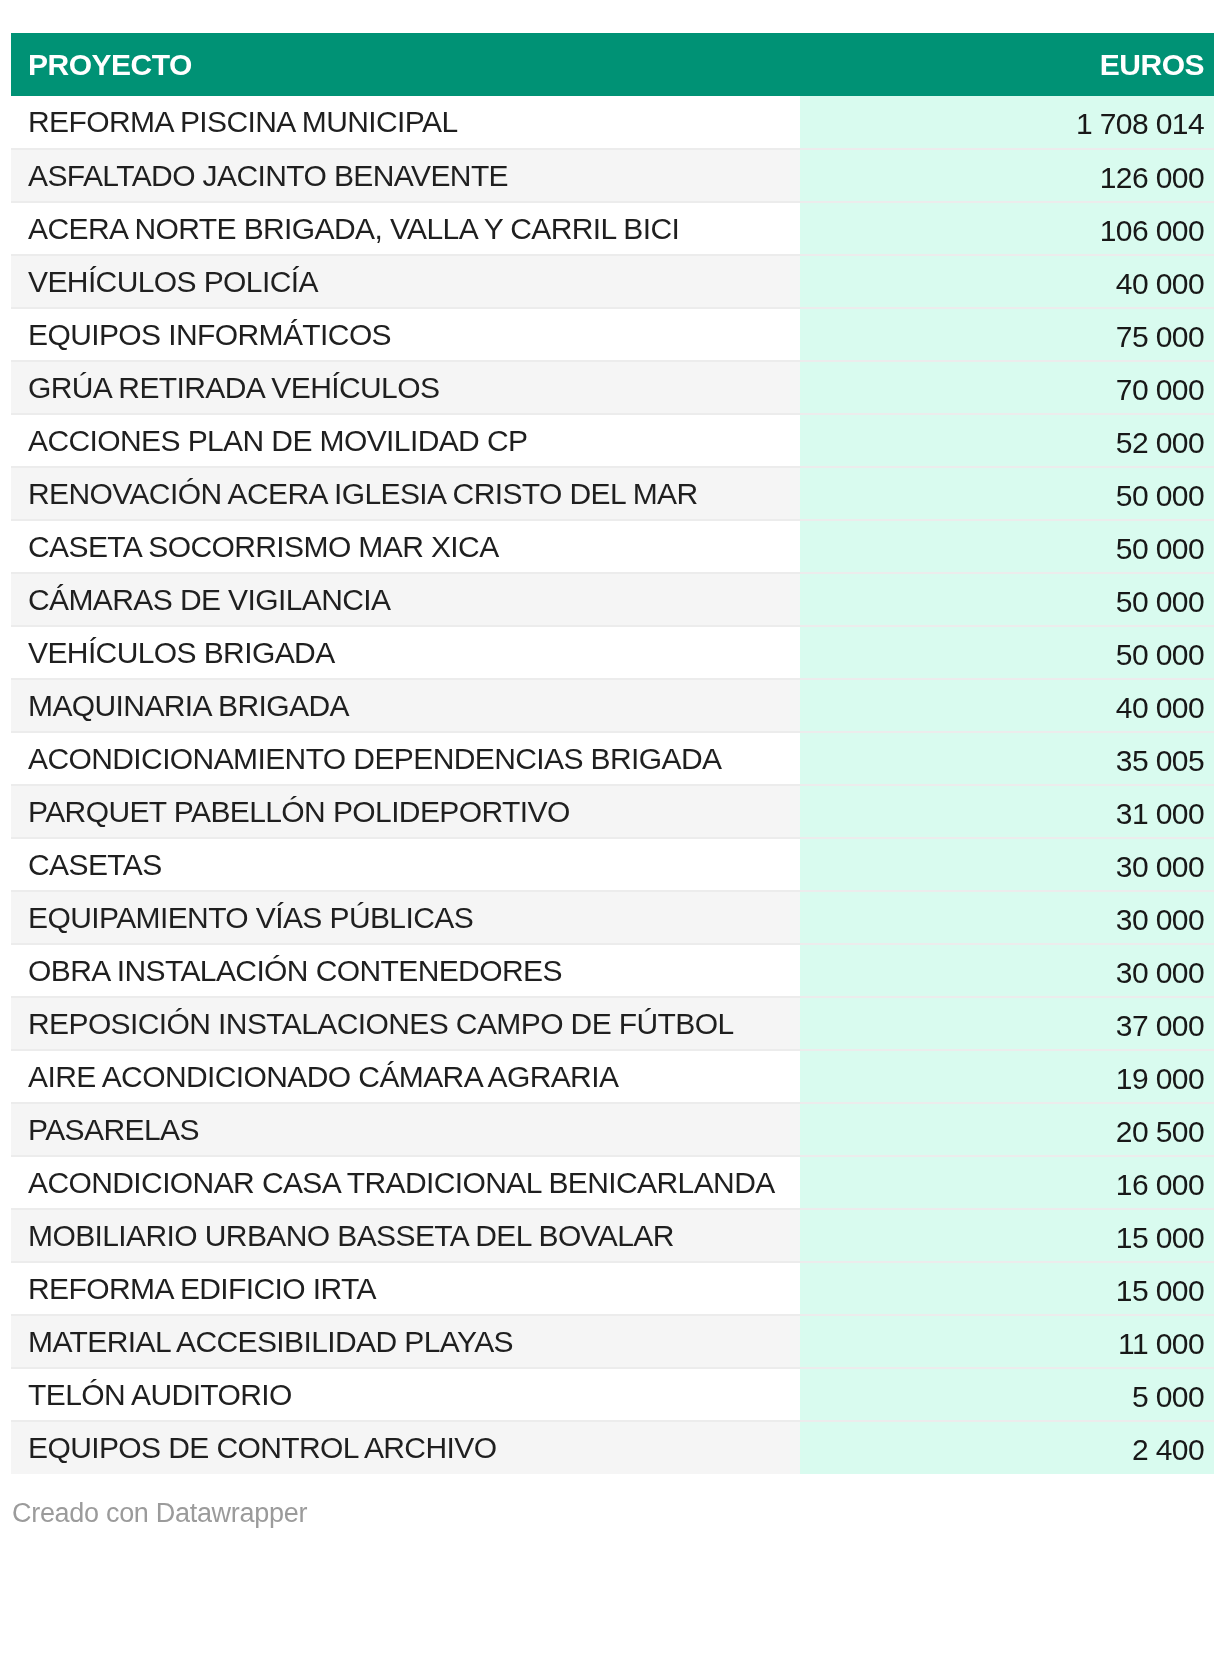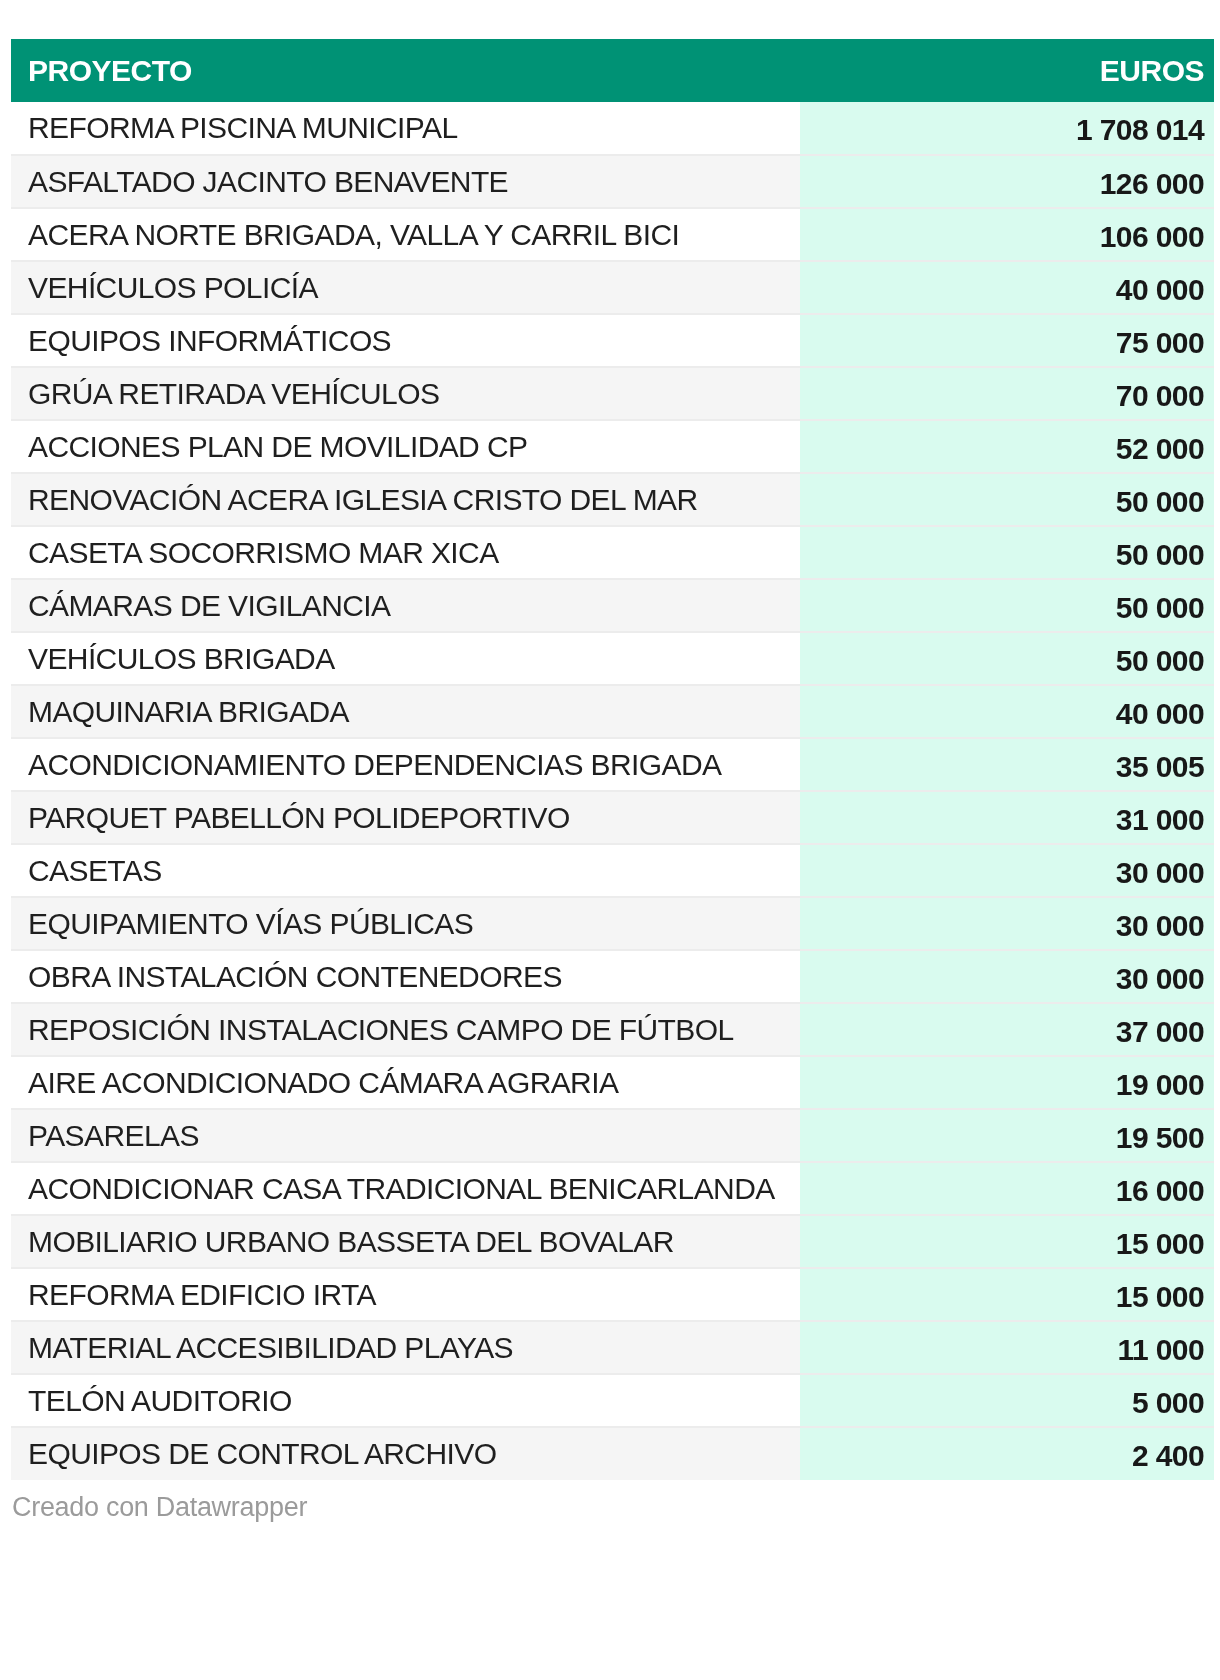--- a/index.html
+++ b/index.html
@@ -13,21 +13,21 @@
   }
   * { box-sizing: border-box; }
   html, body {
     margin: 0; padding: 0;
     width: 1220px; height: 1680px;
     background: #ffffff;
     font-family: "Liberation Sans", sans-serif;
   }
   .widget {
     position: absolute;
-    left: 11px; top: 39px;
+    left: 11px; top: 33px;
     width: 1203px;
   }
   table.projects {
     width: 100%;
     border-collapse: collapse;
     table-layout: fixed;
   }
   col.c-project { width: 65.6%; }
   col.c-euros   { width: 34.4%; }
   th {
@@ -49,27 +49,27 @@
     color: var(--text);
     vertical-align: middle;
     white-space: nowrap;
     overflow: hidden;
   }
   td.td-project { text-align: left; padding: 0 8px 0 17px; background: #ffffff; }
   td.td-euros {
     text-align: right;
     padding: 4px 10px 0 0;
     background: var(--mint);
-    font-weight: bold;
+    font-weight: normal;
     color: #181818;
   }
   tbody tr:nth-child(even) td.td-project { background: var(--stripe); }
   tbody tr + tr td { border-top: 2px solid var(--divider); }
   .credit {
-    margin: 12px 0 0 1px;
+    margin: 24px 0 0 1px;
     font-size: 27px;
     letter-spacing: -0.3px;
     color: var(--credit);
     cursor: pointer;
   }
 </style>
 </head>
 <body>
 
 <div class="widget">
@@ -175,21 +175,21 @@
     <td class="td-euros">37 000</td>
   </tr>
 
   <tr>
     <td class="td-project">AIRE ACONDICIONADO CÁMARA AGRARIA</td>
     <td class="td-euros">19 000</td>
   </tr>
 
   <tr>
     <td class="td-project">PASARELAS</td>
-    <td class="td-euros">19 500</td>
+    <td class="td-euros">20 500</td>
   </tr>
 
   <tr>
     <td class="td-project">ACONDICIONAR CASA TRADICIONAL BENICARLANDA</td>
     <td class="td-euros">16 000</td>
   </tr>
 
 
   <tr>
     <td class="td-project">MOBILIARIO URBANO BASSETA DEL BOVALAR</td>

